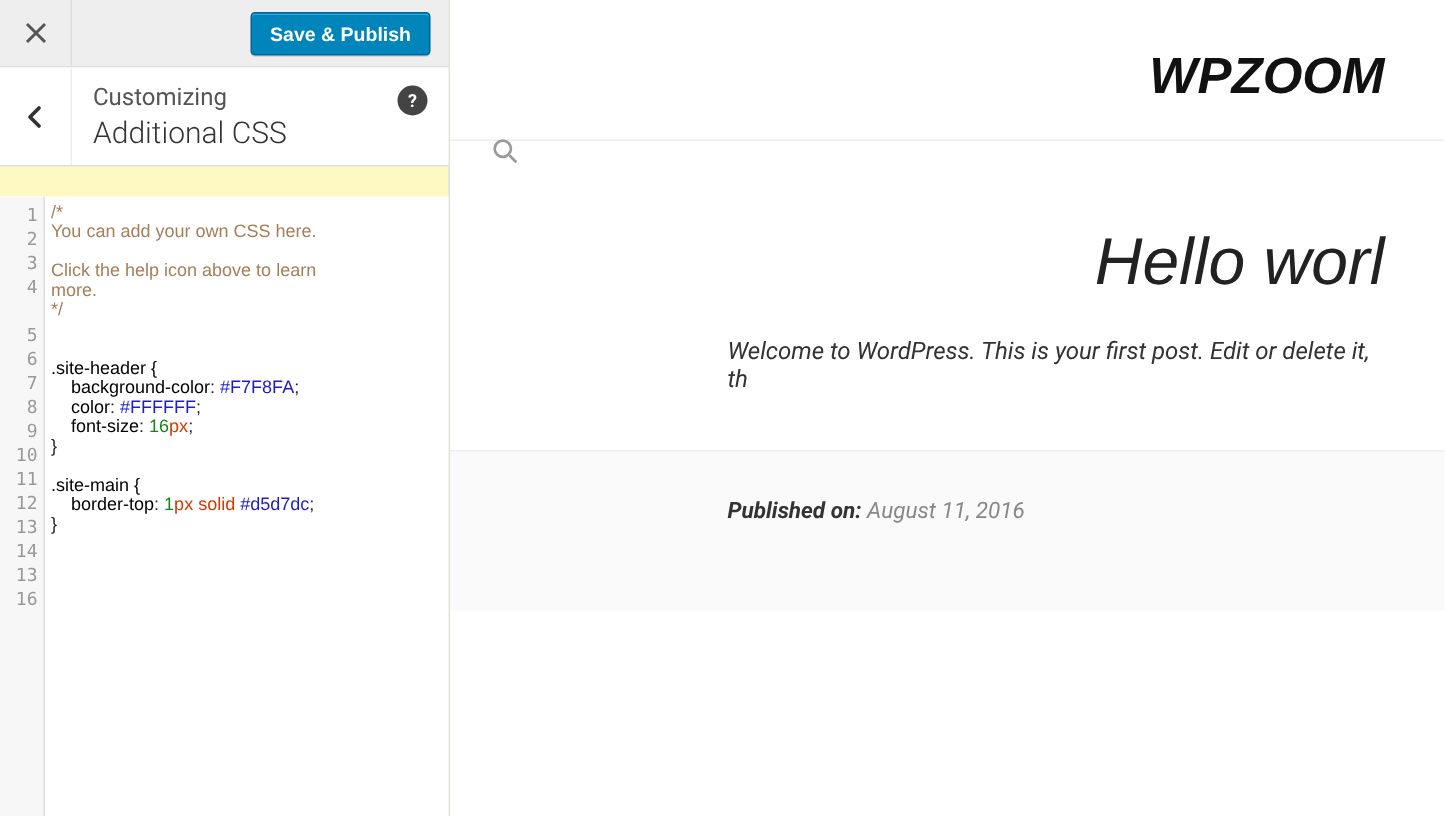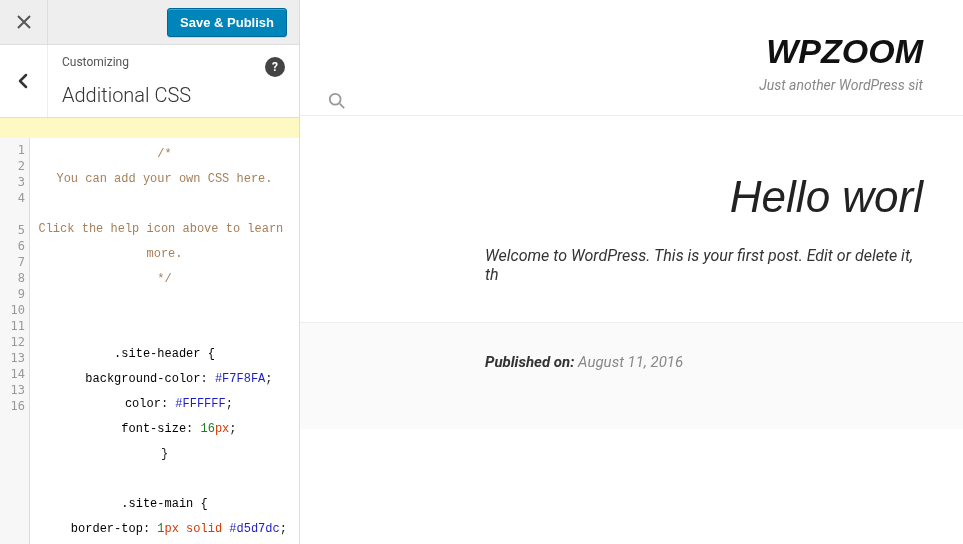--- a/index.html
+++ b/index.html
@@ -69,23 +69,23 @@
       border-right: 1px solid #eee;
       cursor: pointer;
     }
     .back-btn svg { width: 16px; height: 16px; }
     .section-title-wrap {
       flex: 1;
       padding: 10px 14px;
       position: relative;
     }
     .section-label {
-      font-size: 12px;
+      font-size: 16px;
       color: #555;
-      margin-bottom: 14px;
+      margin-bottom: 2px;
     }
     .section-title {
       font-size: 20px;
       font-weight: 300;
       color: #333;
     }
     .help-icon {
       position: absolute;
       right: 14px;
       top: 12px;
@@ -117,28 +117,27 @@
     }
     .gutter .ln {
       font-family: Menlo, Consolas, monospace;
       font-size: 12px;
       line-height: 16px;
       color: #999;
       padding-right: 4px;
     }
     .code {
       flex: 1;
-      font-family: Liberation Mono, monospace;
+      font-family: Liberation Sans, sans-serif;
       font-size: 12px;
-      line-height: 25px;
+      line-height: 13px;
       padding: 4px 4px;
       white-space: pre;
       color: #222;
       overflow: hidden;
-      text-align: center;
     }
     .c-comment { color: #a67f59; }
     .c-selector { color: #000; }
     .c-prop { color: #000; }
     .c-hex { color: #1e1ec9; }
     .c-num { color: #1e7f1e; }
     .c-kw { color: #d33a00; }
 
     .preview {
       flex: 1;
@@ -272,21 +271,20 @@
 
 <div class="preview">
   <div class="pv-header">
     <div class="pv-search">
       <svg viewBox="0 0 20 20">
           <circle cx="8" cy="8" r="6" stroke="#999" stroke-width="2" fill="none"></circle>
           <path d="M13 13 L18 18" stroke="#999" stroke-width="2"></path>
         </svg>
     </div>
     <div class="pv-sitetitle">WPZOOM</div>
-    <div class="pv-tagline">Just another WordPress sit</div>
   </div>
   <div class="pv-main">
     <div class="pv-posttitle">Hello worl</div>
     <div class="pv-body">Welcome to WordPress. This is your first post. Edit or delete it, th</div>
   </div>
   <div class="pv-meta">
     <div class="row">
       <span class="lbl">Published on:</span>
       <span class="val"> </span><span class="val">August 11, 2016</span>
     </div>

